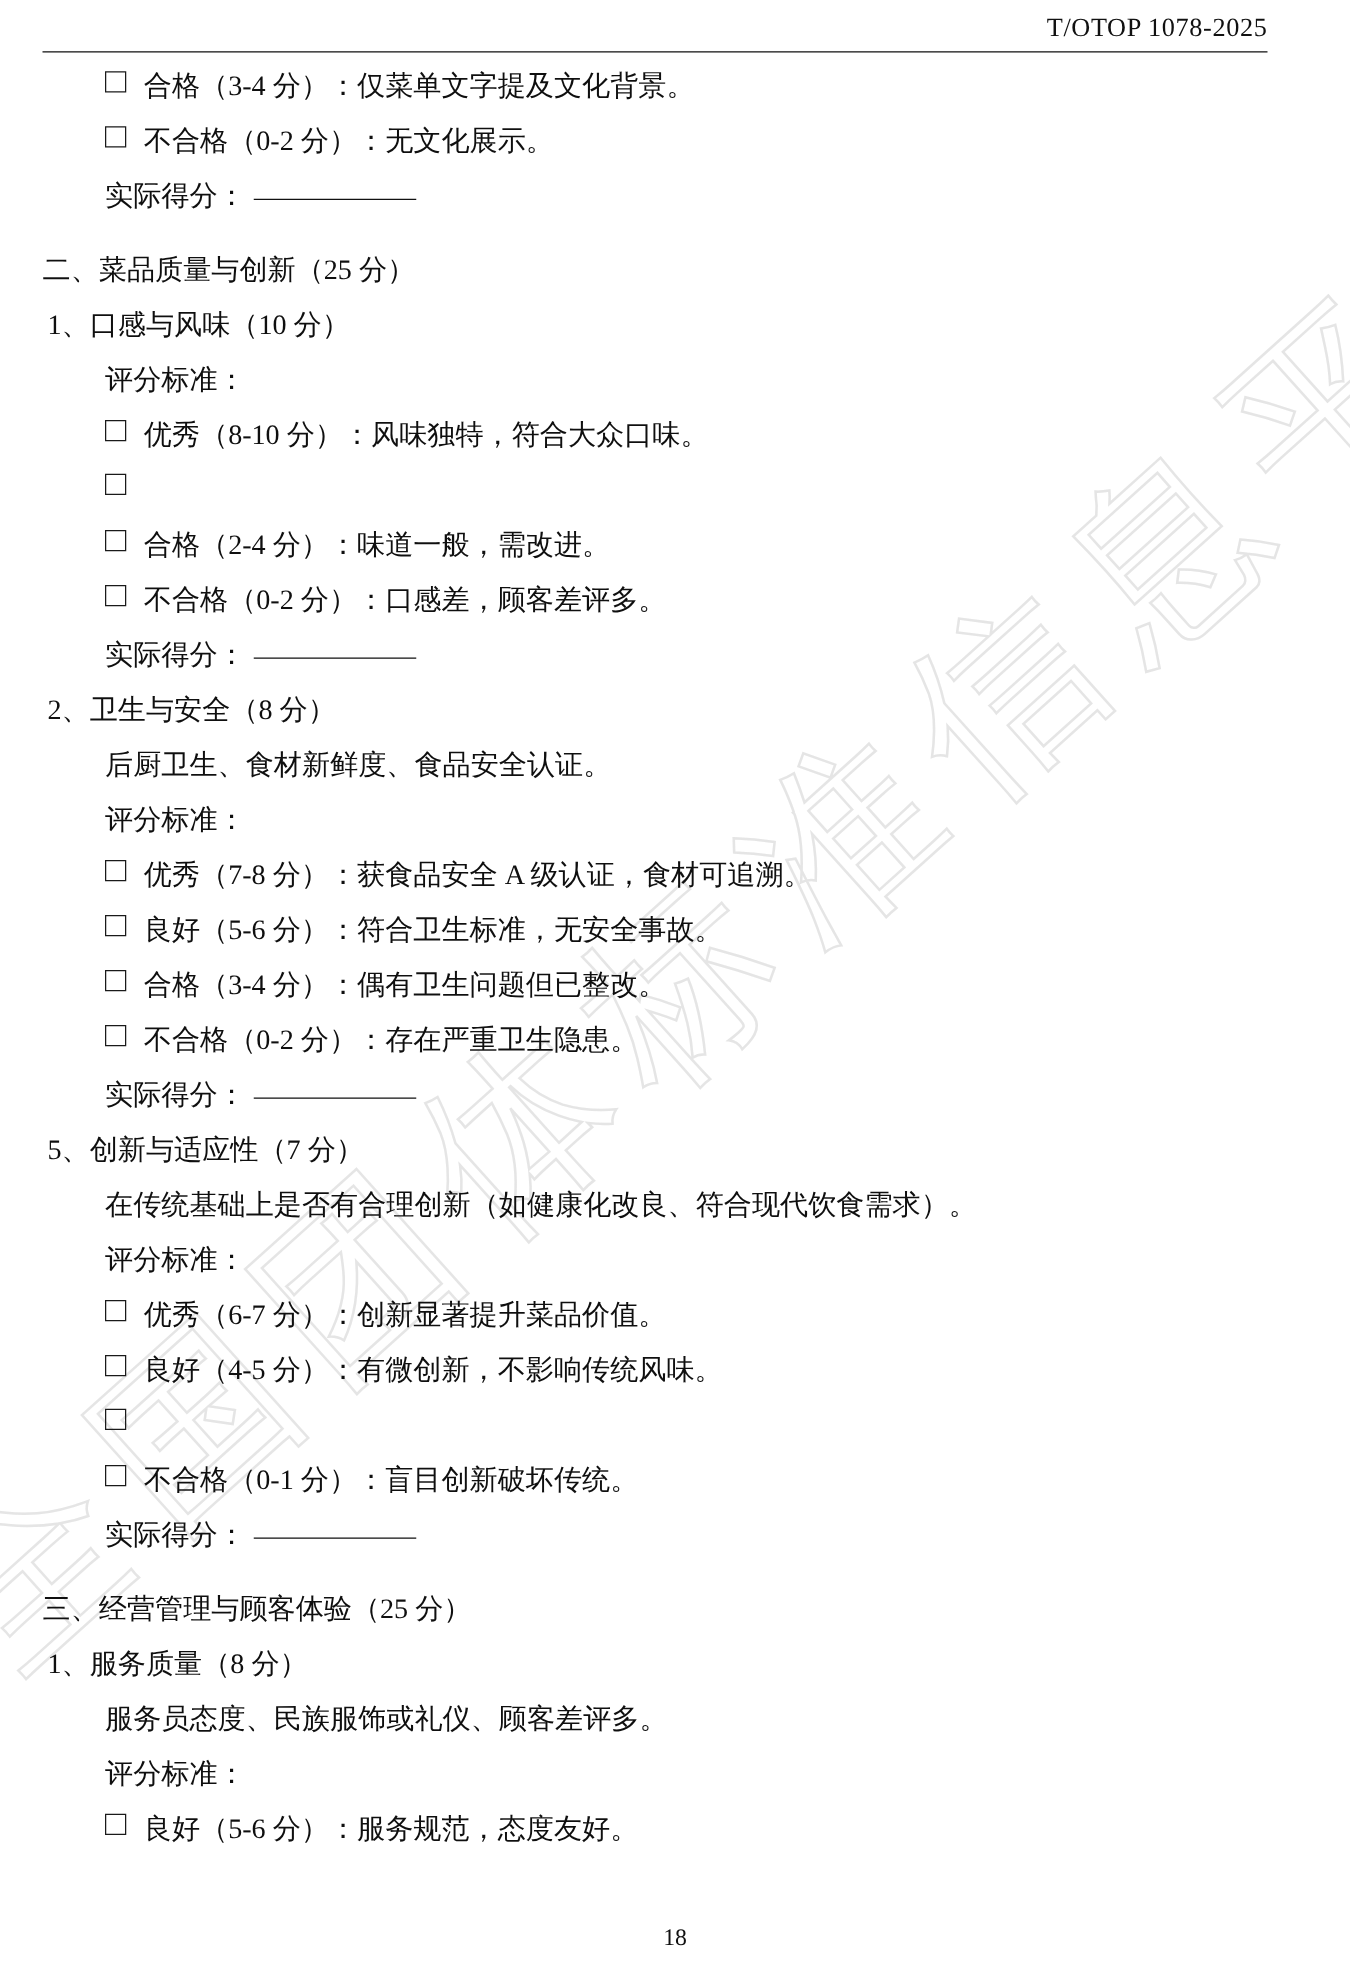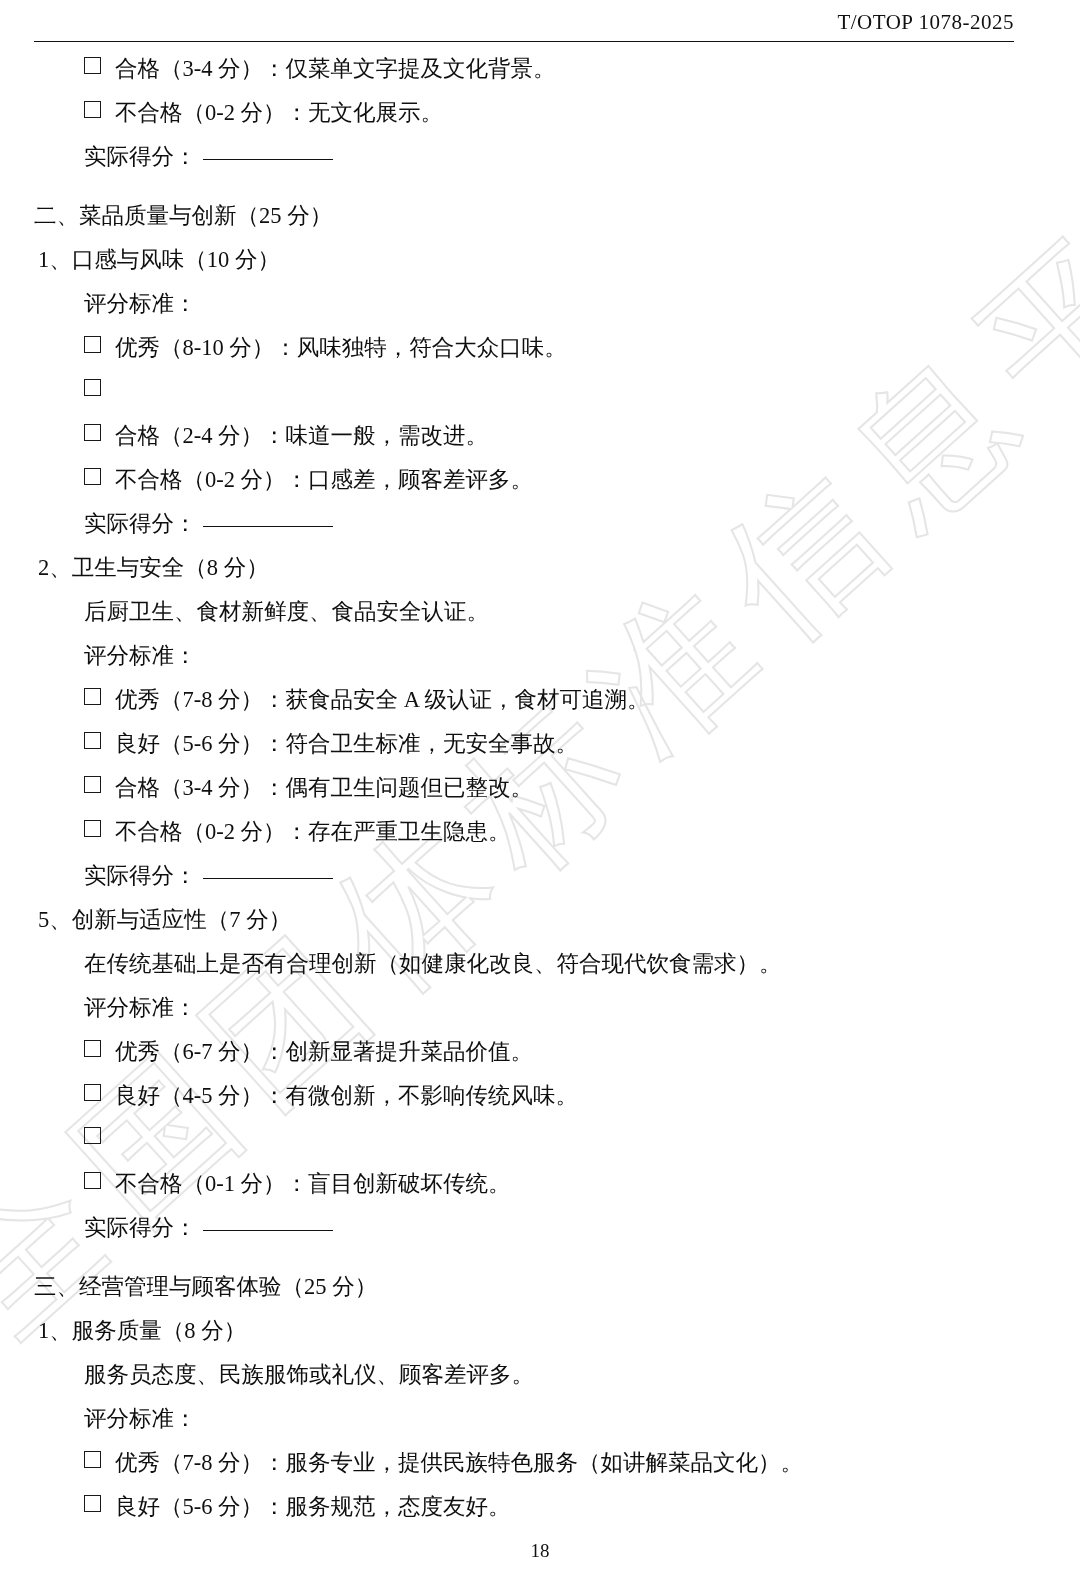--- a/index.html
+++ b/index.html
@@ -245,24 +245,20 @@
         <span class="txt cjk">1、服务质量（8 分）</span>
       </div>
       <div class="line ind-2">
         <span class="txt cjk">服务员态度、民族服饰或礼仪、顾客差评多。</span>
       </div>
       <div class="line ind-2">
         <span class="txt cjk">评分标准：</span>
       </div>
       <div class="line ind-3">
         <span class="checkbox"></span>
-        <span class="txt cjk">优秀（7-8 分）：服务专业，提供民族特色服务（如讲解菜品文化）。</span>
-      </div>
-      <div class="line ind-3">
-        <span class="checkbox"></span>
         <span class="txt cjk">良好（5-6 分）：服务规范，态度友好。</span>
       </div>
     </div>
 
 </div>
 
 <div class="footer">
   <span>18</span>
 </div>
 

